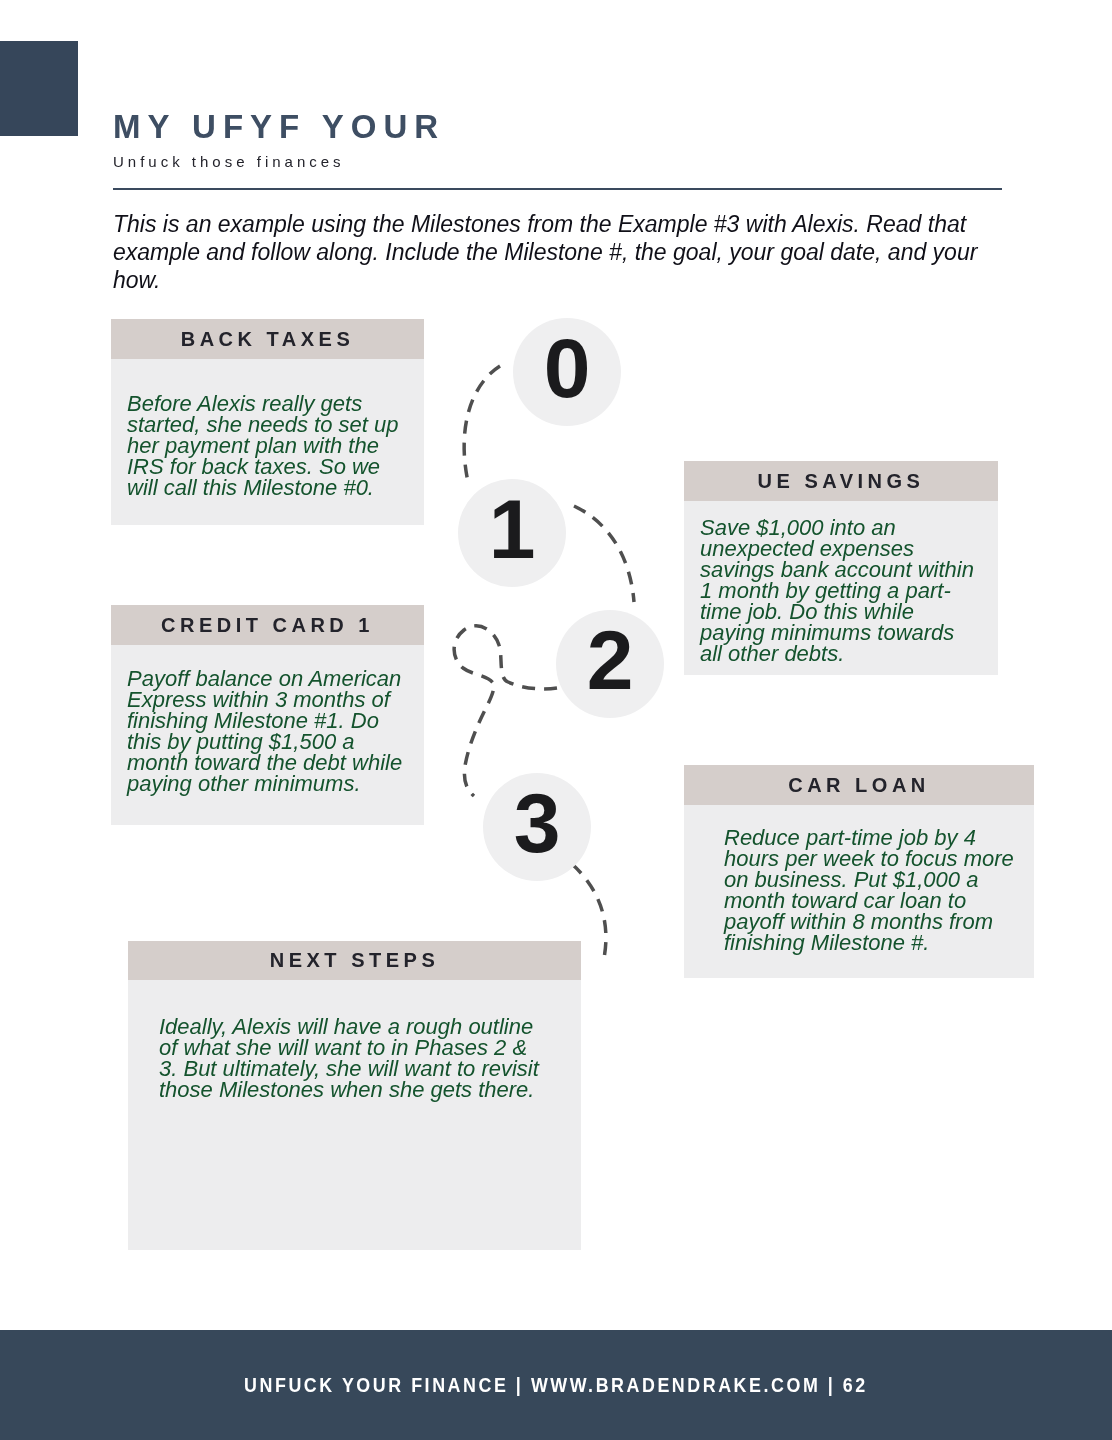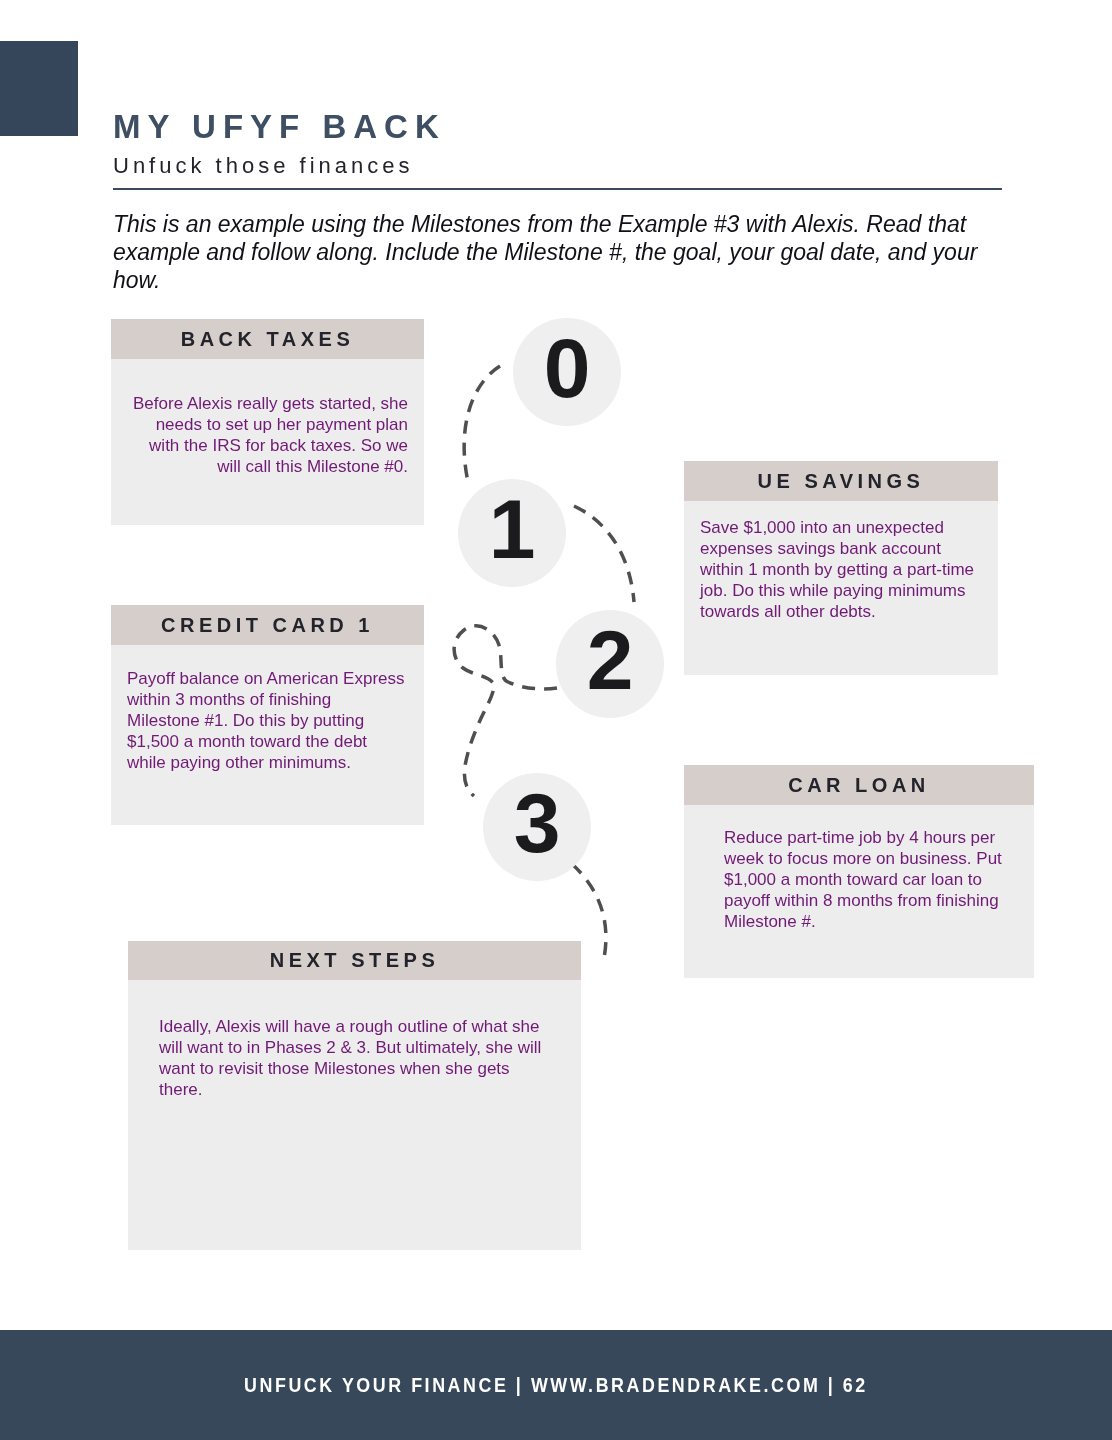--- a/index.html
+++ b/index.html
@@ -14,21 +14,21 @@
     position:absolute;left:0;top:41px;width:78px;height:95px;
     background:#36465a;
   }
   .page-title{
     position:absolute;left:113px;top:108px;
     font-size:33px;font-weight:bold;letter-spacing:7px;
     color:#3e4e63;white-space:nowrap;
   }
   .page-subtitle{
     position:absolute;left:113px;top:153px;
-    font-size:22px;font-weight:normal;letter-spacing:4px;
+    font-size:15px;font-weight:normal;letter-spacing:4px;
     color:#23232b;white-space:nowrap;
   }
   .title-rule{
     position:absolute;left:113px;top:188px;width:889px;height:2px;
     background:#3a4a5e;
   }
   .intro-text{
     position:absolute;left:113px;top:210px;width:885px;
     font-size:23px;font-style:italic;font-weight:500;
     line-height:28px;color:#101018;
@@ -39,24 +39,24 @@
   }
   .milestone-box .box-header{
     height:40px;background:#d5cecb;
     display:flex;align-items:center;justify-content:center;
   }
   .milestone-box .box-title{
     font-size:20px;font-weight:bold;letter-spacing:4.5px;
     color:#23232b;white-space:nowrap;
   }
   .milestone-box .box-body{
-    font-size:17px;line-height:21px;
-    color:#701a75;padding:0 16px;
+    font-size:22px;font-style:italic;line-height:21px;
+    color:#14532d;padding:0 16px;
   }
-  .box-back-taxes{left:111px;top:319px;width:313px;height:206px;text-align:right;}
+  .box-back-taxes{left:111px;top:319px;width:313px;height:206px;}
   .box-back-taxes .box-body{padding-top:34px;}
   .box-ue-savings{left:684px;top:461px;width:314px;height:214px;}
   .box-ue-savings .box-body{padding-top:16px;}
   .box-credit-card{left:111px;top:605px;width:313px;height:220px;}
   .box-credit-card .box-body{padding-top:23px;}
   .box-car-loan{left:684px;top:765px;width:350px;height:213px;}
   .box-car-loan .box-body{padding-top:22px;padding-left:40px;}
   .box-next-steps{left:128px;top:941px;width:453px;height:309px;}
   .box-next-steps .box-header{height:39px;}
   .box-next-steps .box-body{padding:36px 31px 0 31px;}
@@ -88,21 +88,21 @@
     white-space:nowrap;transform:scaleX(0.85);
   }
 </style>
 </head>
 <body>
 
 <div class="page">
 
   <div class="corner-square"></div>
 
-  <div class="page-title">MY UFYF BACK</div>
+  <div class="page-title">MY UFYF YOUR</div>
   <div class="page-subtitle">Unfuck those finances</div>
   <div class="title-rule"></div>
 
   <div class="intro-text">This is an example using the Milestones from the Example #3 with Alexis. Read that example and follow along. Include the Milestone #, the goal, your goal date, and your how.</div>
 
   <svg class="path-svg" viewBox="0 0 1112 1440">
     <g fill="none" stroke="#4f4f4f" stroke-width="3.5" stroke-dasharray="13 9">
       <path d="M 500 366 C 470 385, 457 430, 468 482"></path>
       <path d="M 574 506 C 606 521, 630 553, 634 602"></path>
       <path d="M 557 688 C 543 690, 523 689, 508 682 C 498 678, 503 656, 499 645 C 494 629, 477 620, 464 630 C 451 640, 451 658, 463 668 C 472 675, 487 675, 493 683 C 496 688, 490 700, 485 710 C 476 728, 468 748, 465 766 C 463 780, 466 789, 474 796"></path>

